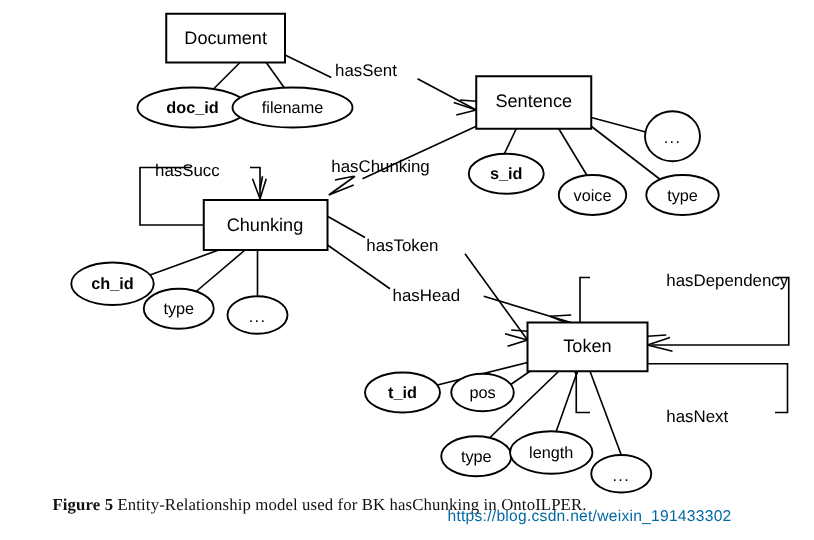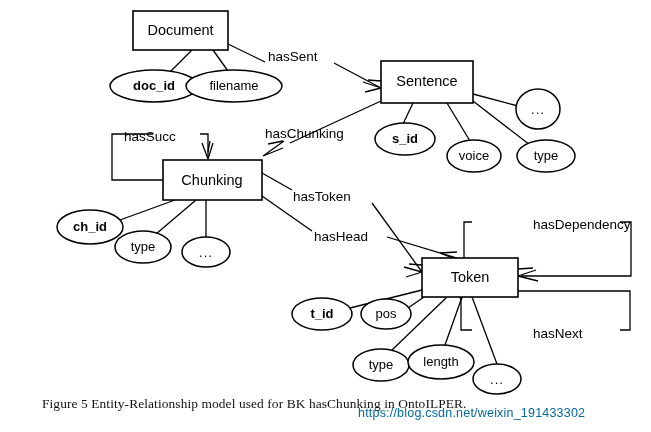--- a/index.html
+++ b/index.html
@@ -85,21 +85,21 @@
     left: 42px;
     top: 396px;
     width: 580px;
     font-family: "Liberation Serif", serif;
     font-size: 13.4px;
     color: #111111;
     letter-spacing: 0.1px;
     white-space: nowrap;
   }
   #caption .cap-strong {
-    font-weight: normal;
+    font-weight: bold;
     margin-top: 18px;
   }
   #watermark {
     position: absolute;
     left: 358px;
     top: 406px;
     width: 290px;
     font-family: "Liberation Sans", sans-serif;
     font-size: 12.5px;
     color: #0369a1;

